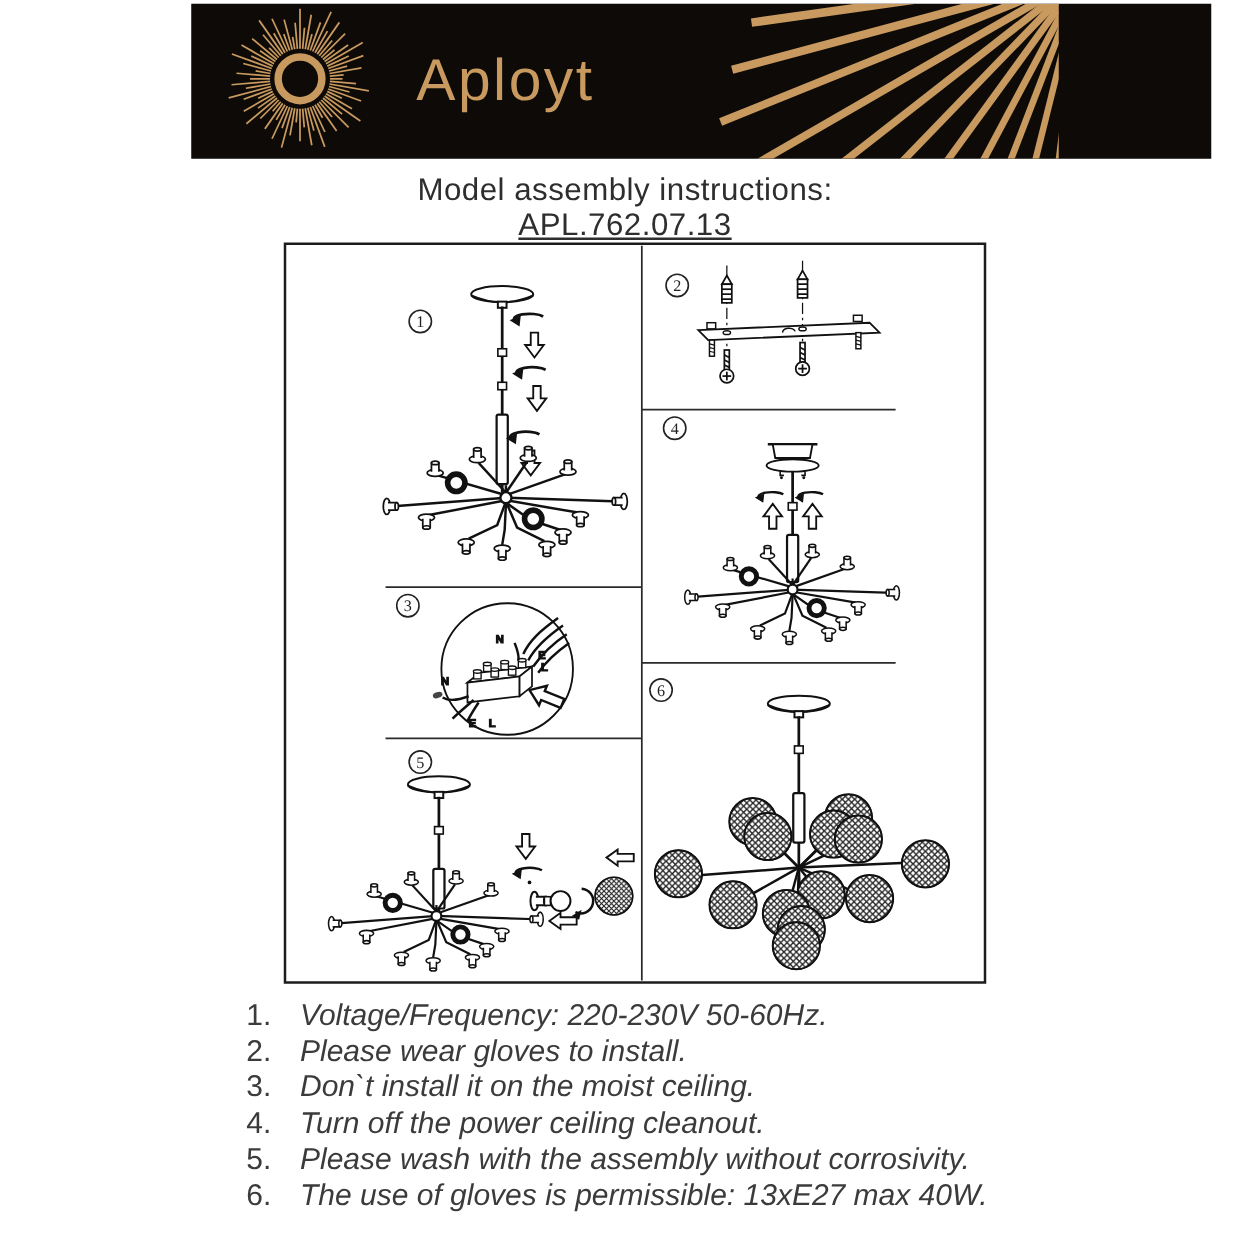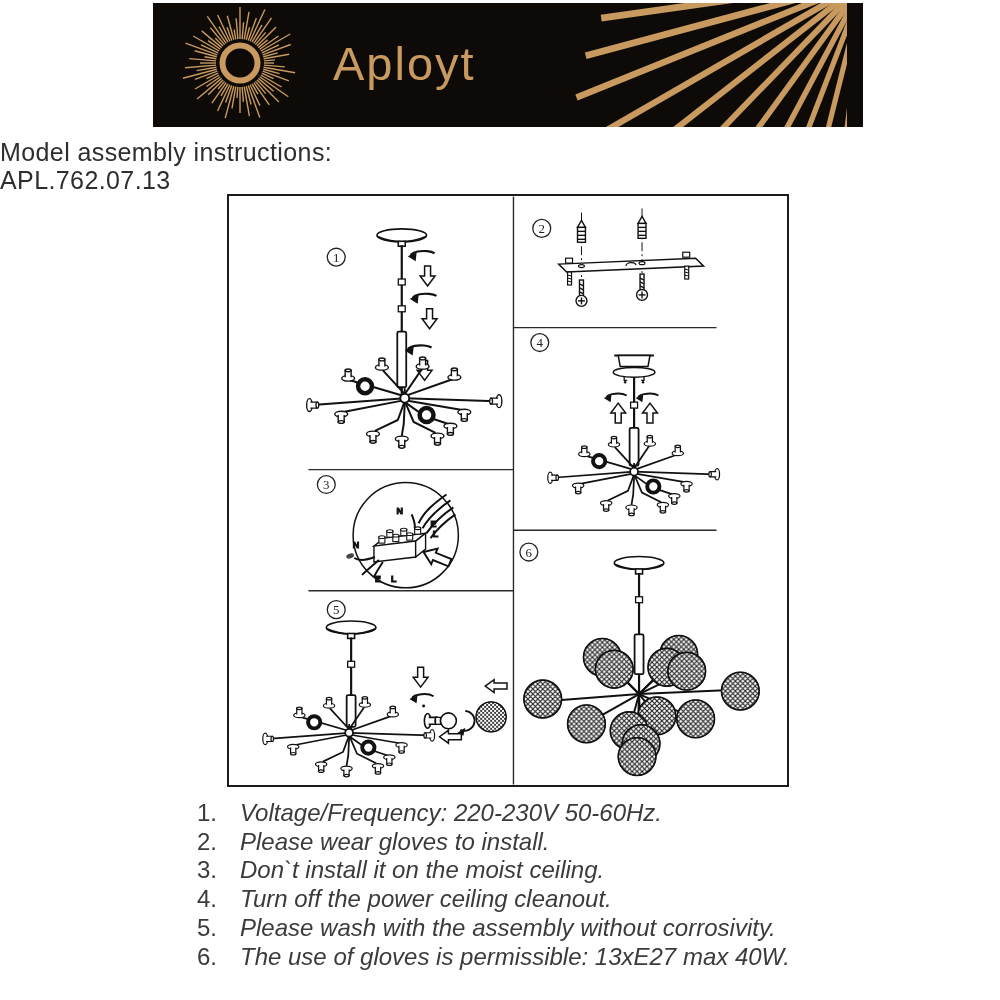--- a/index.html
+++ b/index.html
@@ -1,35 +1,35 @@
 <!DOCTYPE html>
 <html><head>
 <meta charset="utf-8">
 <style>
   html,body{margin:0;padding:0;}
   body{
     width:1000px;height:1000px;background:#ffffff;position:relative;
     font-family:"Liberation Sans",sans-serif;overflow:hidden;
   }
   .banner{
-    position:absolute;left:153px;top:3px;width:710px;height:124px;
+    position:absolute;left:153px;top:3px;width:816px;height:124px;
     background:#0d0a07;overflow:hidden;
   }
   .logo-svg{position:absolute;left:0;top:0;width:694px;height:124px;}
   .brand{
     position:absolute;left:180px;top:33px;
     font-size:47px;line-height:56px;font-weight:400;letter-spacing:2px;
     color:#c89a5f;
   }
   .title-line{
-    position:absolute;left:0;width:1000px;text-align:left;
+    position:absolute;left:0;width:1000px;text-align:center;
     color:#2e2e2e;font-size:25px;letter-spacing:.4px;
   }
   .title-1{top:138px;}
-  .title-2{top:166px;}
+  .title-2{top:166px;text-decoration:underline;}
   .diagram-box{
     position:absolute;left:227px;top:194px;width:558px;height:589px;
     border:2px solid #1c1c1c;background:#fff;
   }
   .diagram-box svg{display:block;width:558px;height:589px;}
   .badge{fill:#fff;stroke:#222;stroke-width:1.3;}
   .badge-num{
     font-family:"Liberation Serif",serif;font-size:13px;fill:#222;
     text-anchor:middle;
   }

